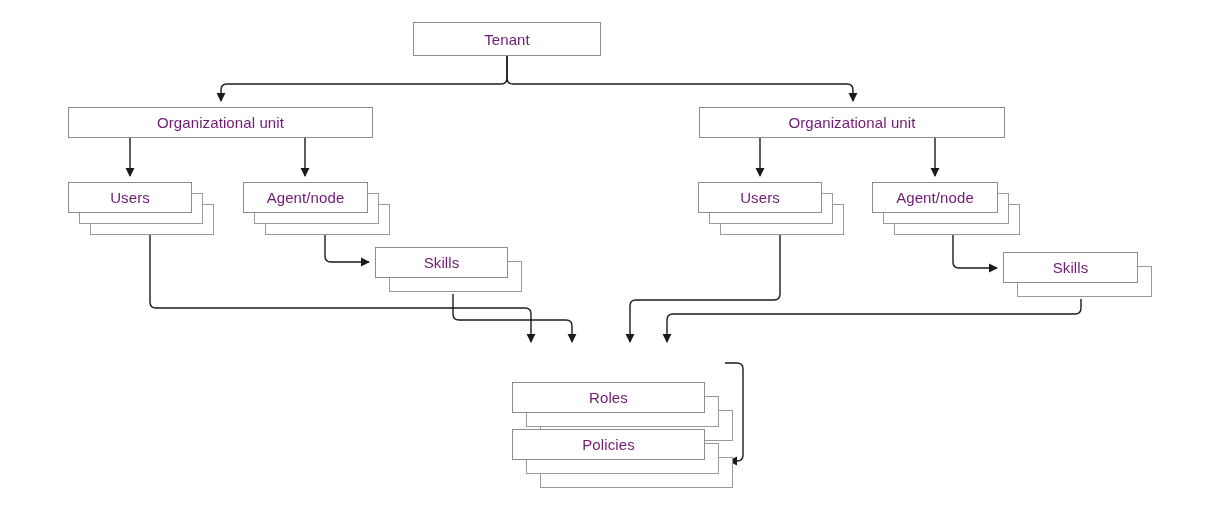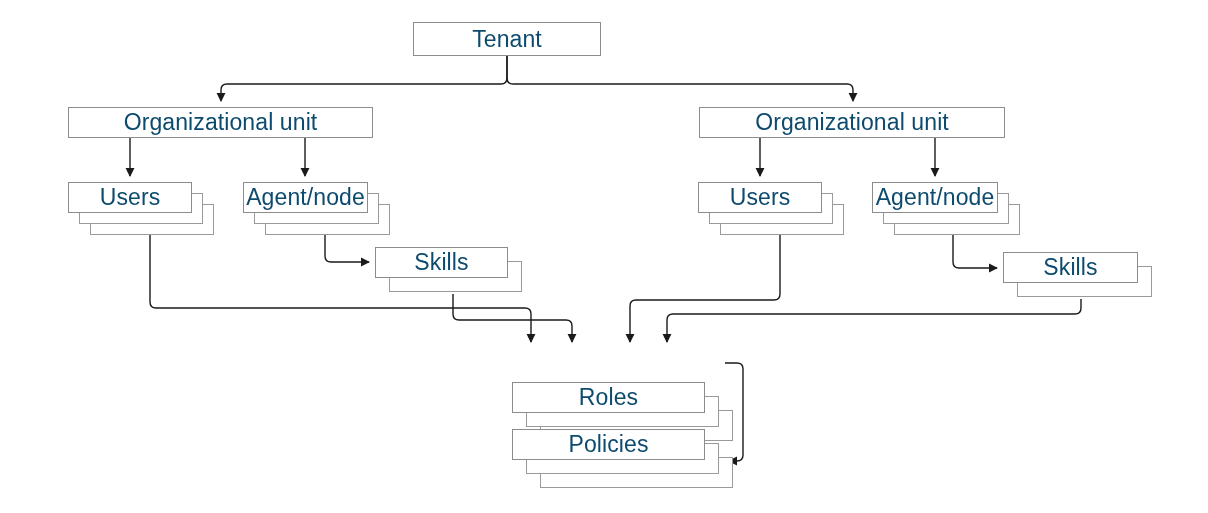--- a/index.html
+++ b/index.html
@@ -39,22 +39,22 @@
     left: 0;
     top: 0;
     box-sizing: border-box;
     background: #ffffff;
     border: 1px solid #8c8c8c;
     display: flex;
     align-items: center;
     justify-content: center;
   }
   .label {
-    font-size: 23px;
-    color: #0c4a6e;
+    font-size: 15px;
+    color: #701a75;
     line-height: 1;
     white-space: nowrap;
     letter-spacing: 0.1px;
   }
 </style>
 </head>
 <body>
 
 <div id="canvas">
 

